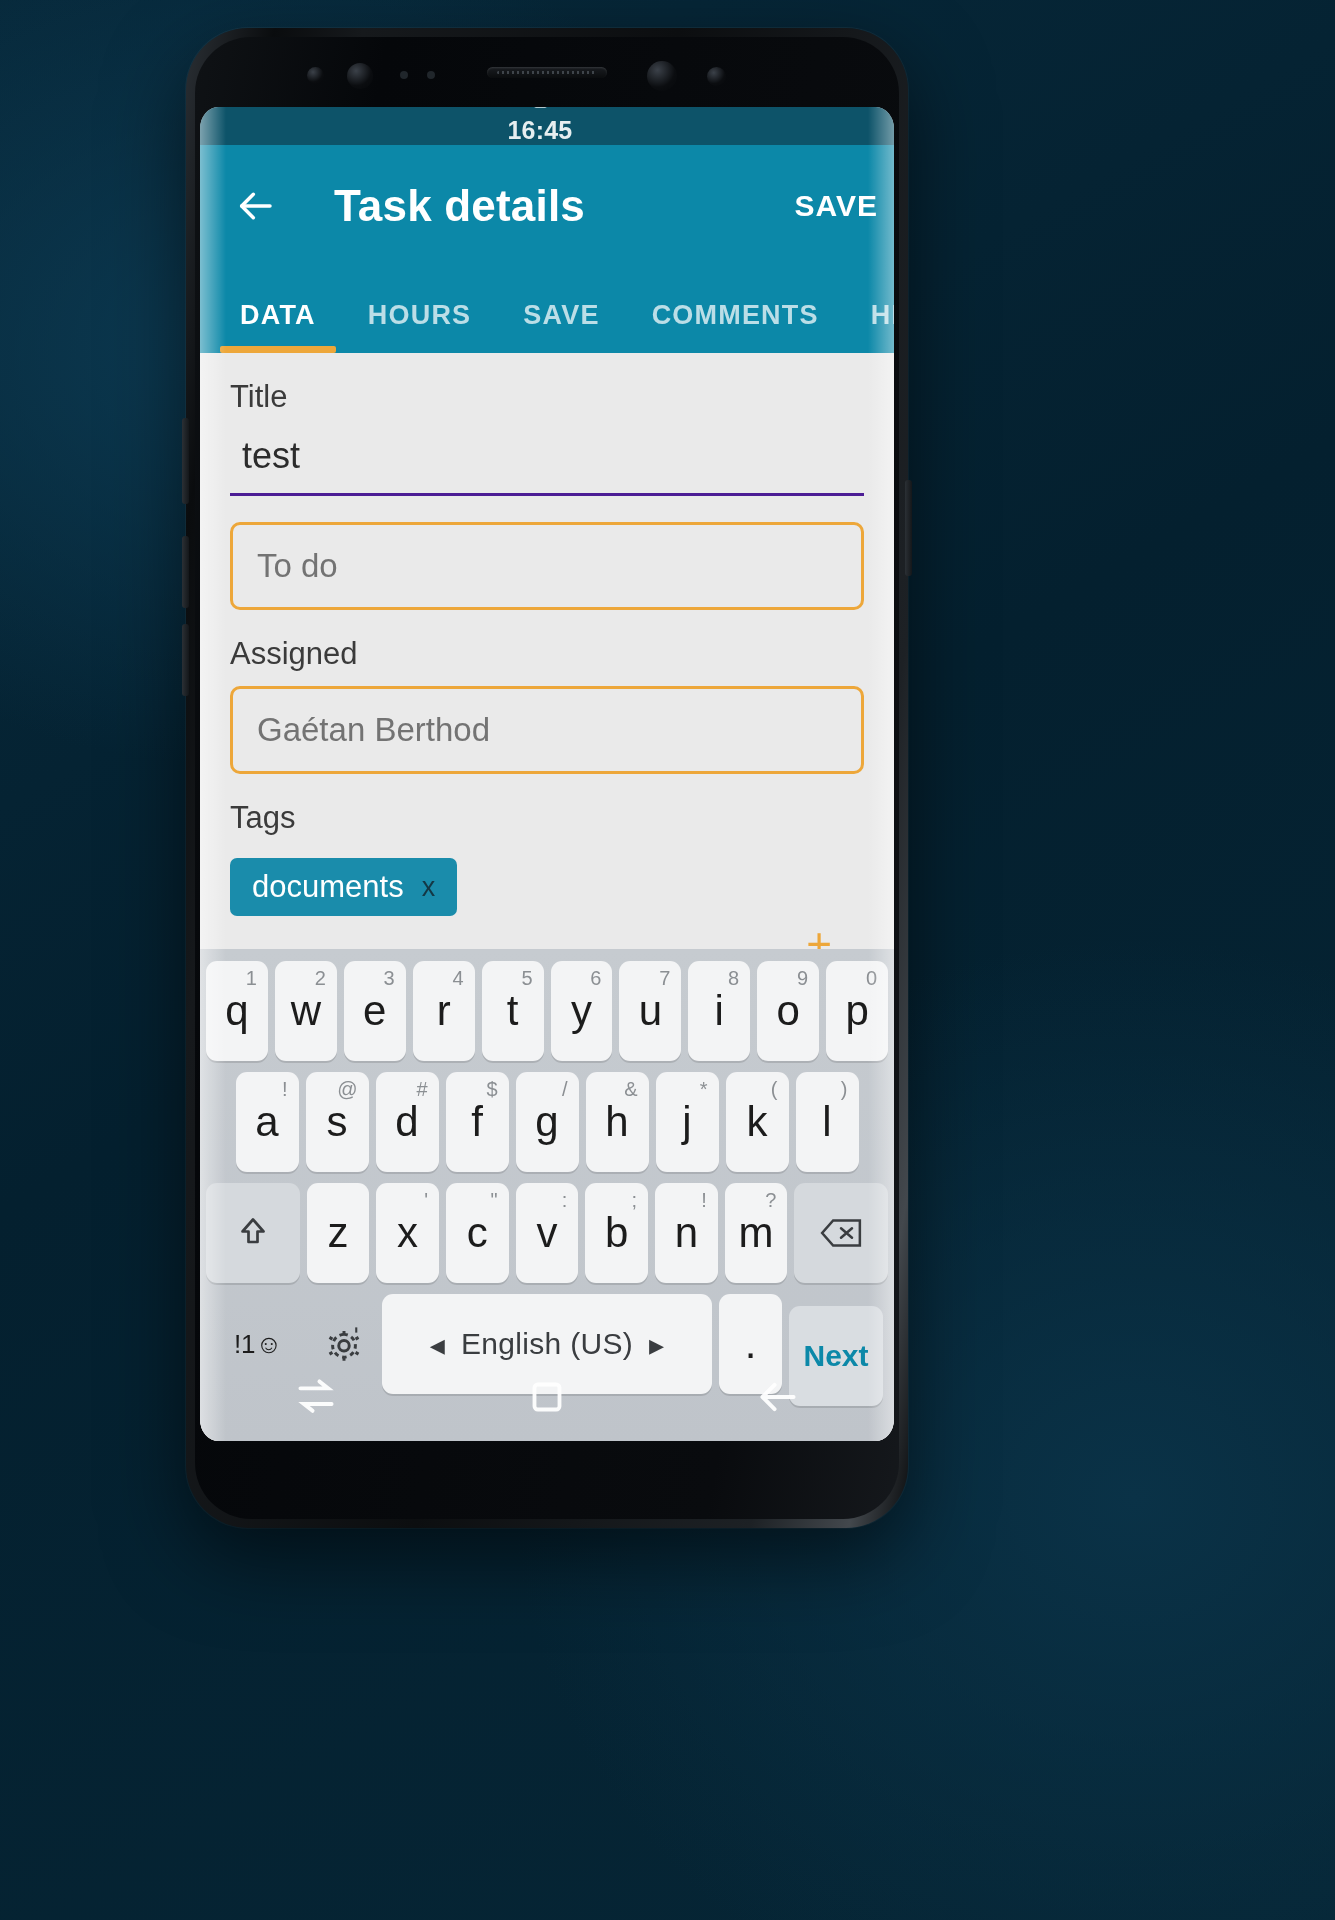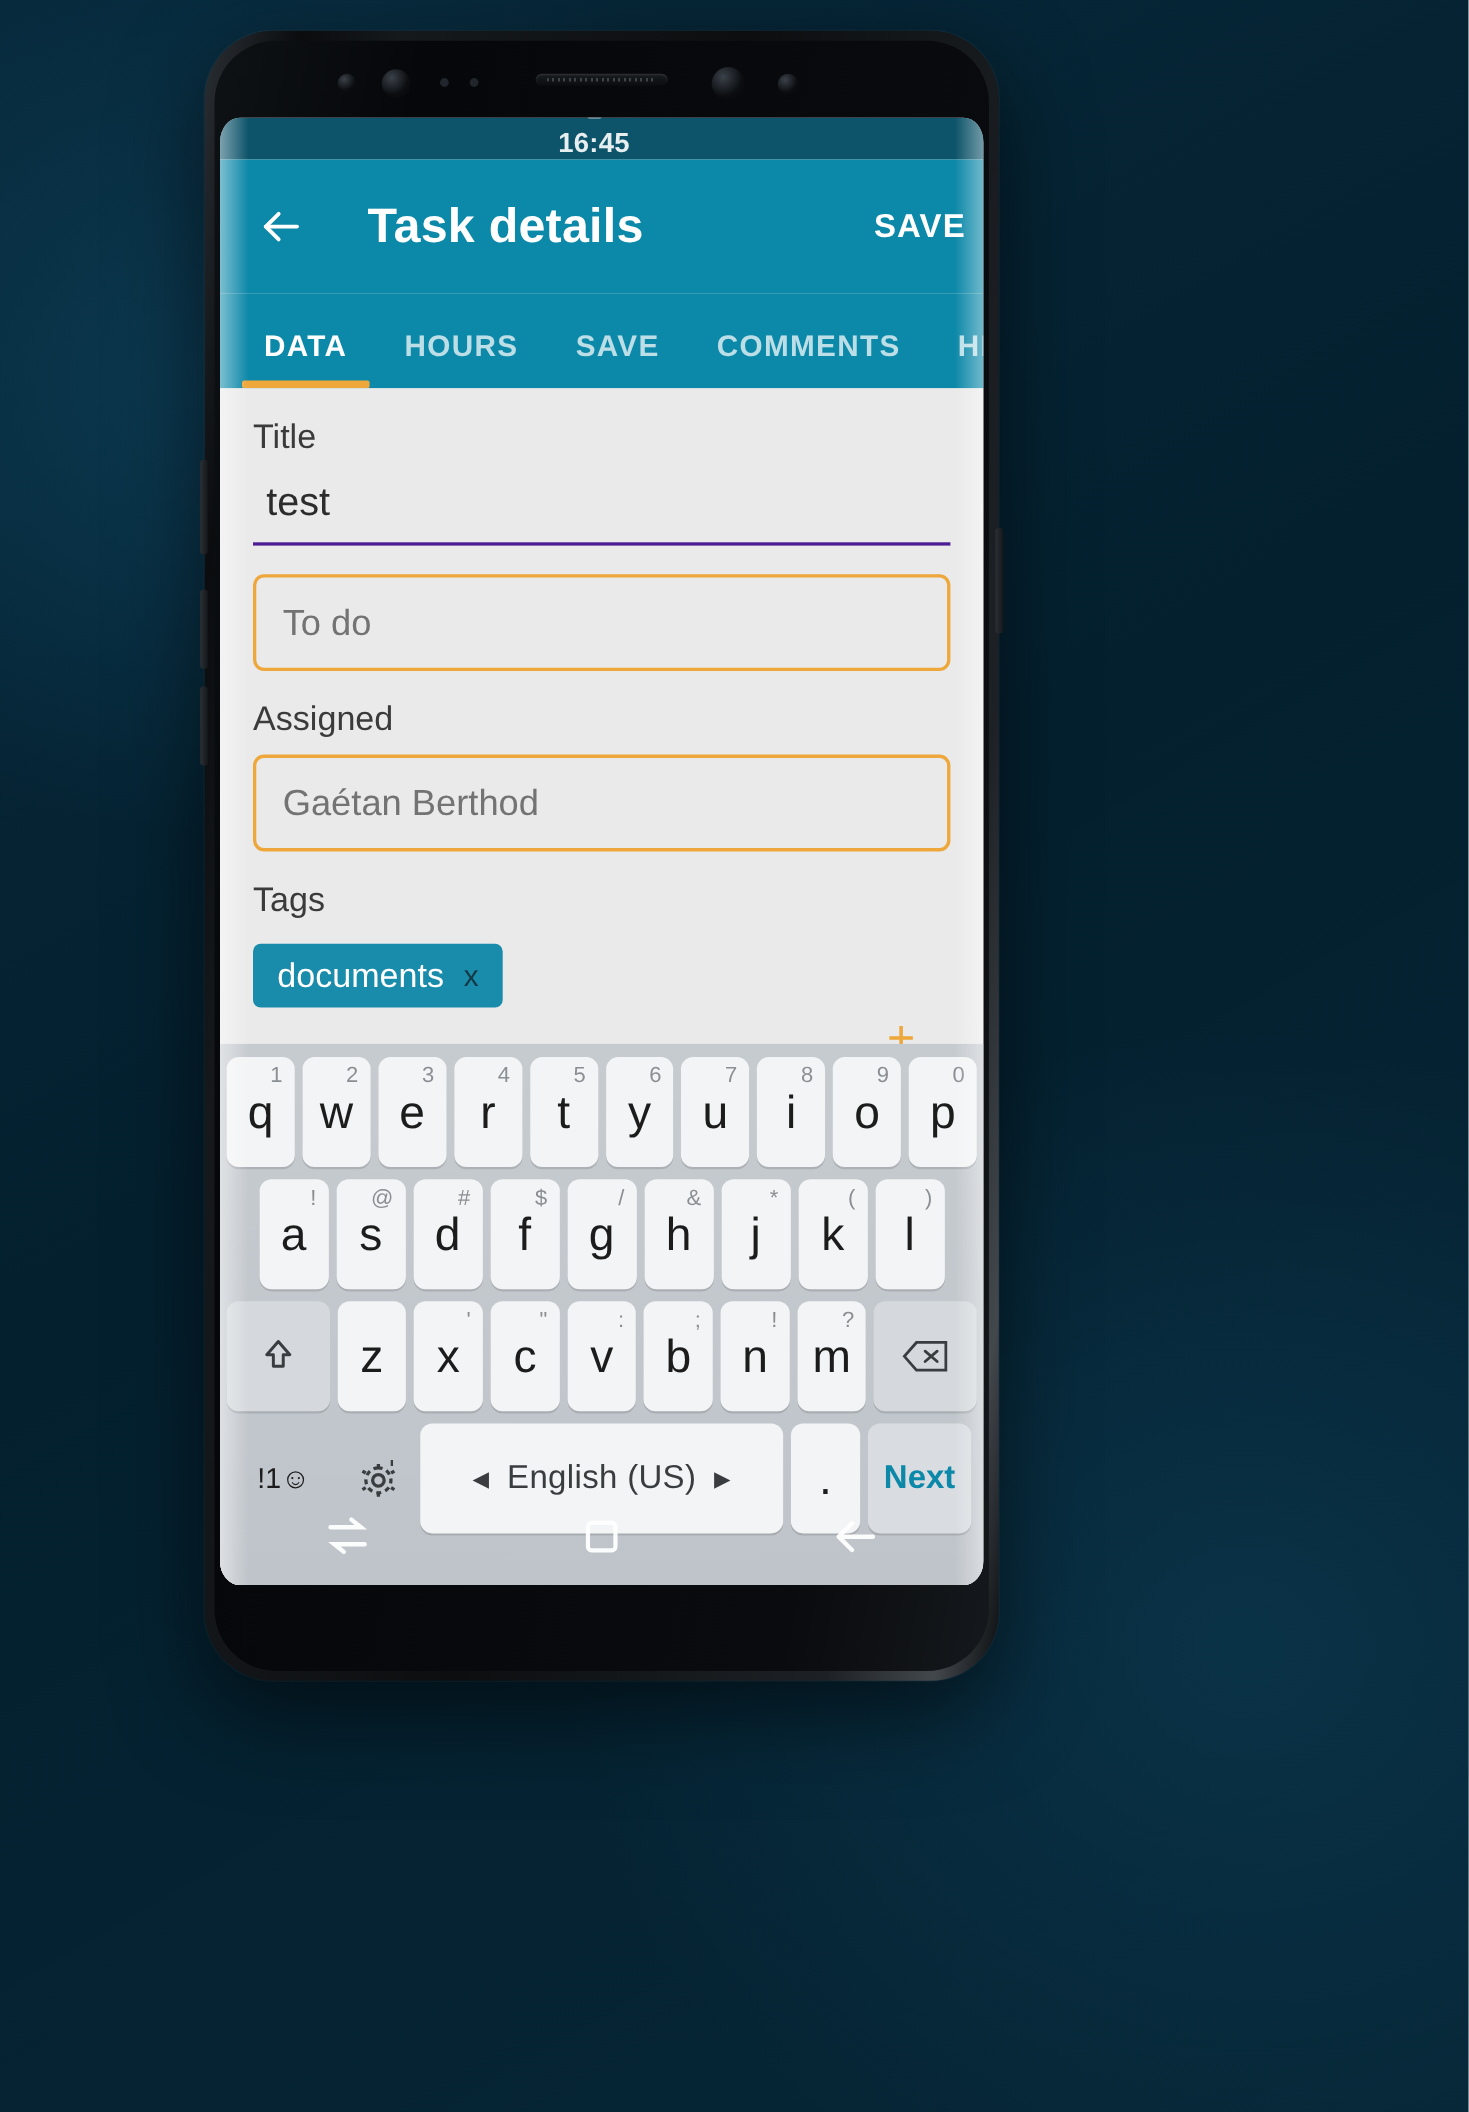--- a/index.html
+++ b/index.html
@@ -128,21 +128,21 @@
     position:relative; background:#f3f4f5; border-radius:11px;
     width:63px; height:100px; display:flex; align-items:center; justify-content:center;
     font-size:42px; color:#1c1c1c; cursor:pointer;
     box-shadow:0 2px 0 rgba(0,0,0,.12);
   }
   .key .hint {
     position:absolute; top:6px; right:11px; font-size:20px; color:#8b8f93; font-weight:400;
   }
   .key.mod { background:#d5d9dd; width:94px; }
   .key.space { width:330px; font-size:30px; color:#3a3d40; letter-spacing:.3px; gap:16px; }
-  .key.next { background:#d9dde1; width:94px; font-size:30px; color:#0c88a8; font-weight:700; }
+  .key.next { background:#d9dde1; width:94px; font-size:30px; color:#0c88a8; font-weight:700;margin-top:12px; }
   .key.period { width:63px; }
   .key.emoji { font-size:26px; background:transparent; box-shadow:none; }
   .key.gear { background:transparent; box-shadow:none; }
 
   
   .navbar {
     position:absolute; left:0; right:0; bottom:0; height:84px;
     display:flex; align-items:center; justify-content:space-around;
     background:transparent;
   }

